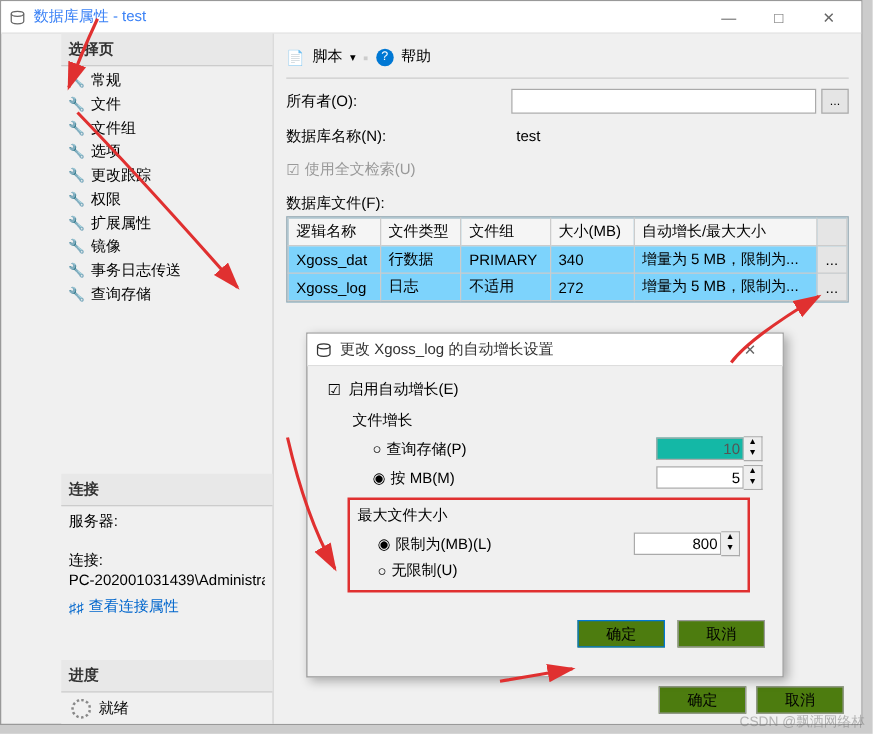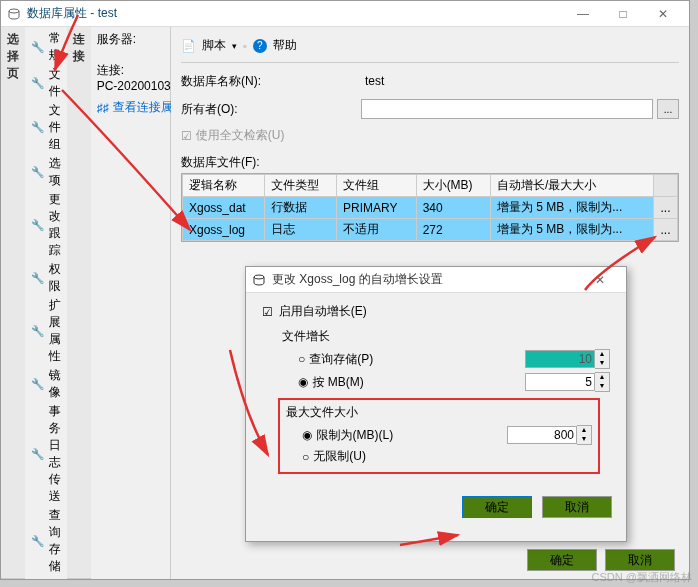--- a/index.html
+++ b/index.html
@@ -3,26 +3,26 @@
 <meta charset="utf-8">
 <style>
 * { box-sizing: border-box; font-family: "Microsoft YaHei", SimSun, Arial, sans-serif; font-size: 12px; }
 body { margin: 0; background: #ccc; width: 698px; height: 587px; position: relative; overflow: hidden; }
 
 .window { position: absolute; background: #fff; border: 1px solid #999; }
 .main-window { left: 0; top: 0; width: 690px; height: 580px; background: #f0f0f0; }
 
 .titlebar { height: 26px; display: flex; align-items: center; padding: 0 6px; background: #fff; border-bottom: 1px solid #ddd; }
 .titlebar .icon { width: 14px; height: 14px; margin-right: 6px; display: inline-flex; align-items: center; justify-content: center; }
-.titlebar .title { color: #0c4a6e; flex: 1; }
+.titlebar .title { color: #3b82f6; flex: 1; }
 .winbtns { display: flex; gap: 0; }
 .winbtn { width: 40px; height: 22px; display: flex; align-items: center; justify-content: center; color: #666; cursor: default; }
 
 .body { display: flex; height: calc(100% - 26px); }
-.sidebar { width: 170px; background: #f0f0f0; border-right: 1px solid #ccc; display: flex; flex-direction: row; }
+.sidebar { width: 170px; background: #f0f0f0; border-right: 1px solid #ccc; display: flex; flex-direction: column; margin-left: 48px; }
 .panel-hdr { background: #e8e8e8; border-bottom: 1px solid #ccc; padding: 4px 6px; font-weight: bold; color: #333; }
 .nav { padding: 2px 0; }
 .nav-item { display: flex; align-items: center; padding: 1px 6px; gap: 4px; }
 .wrench { color: #666; font-size: 11px; }
 .spacer { flex: 1; }
 .conn-sec { padding: 4px 6px; font-size: 12px; }
 .link { color: #0066cc; }
 .ready { display: flex; align-items: center; gap: 6px; padding: 4px 8px; }
 .spinner { width: 16px; height: 16px; border: 2px dotted #888; border-radius: 50%; }
 
@@ -154,27 +154,27 @@
       <div class="toolbar">
         <span class="tool-icn">📄</span>
         <span>脚本</span>
         <span style="font-size:9px">▾</span>
         <span style="color:#ccc">▪</span>
         <span class="help" style="background:#0078d4;color:#fff;border-radius:50%;width:14px;height:14px;display:inline-flex;align-items:center;justify-content:center;font-size:10px">?</span>
         <span>帮助</span>
       </div>
 
       <div class="form-row">
-        <span class="lbl">数据库名称(N):</span>
-        <input type="text" readonly="" style="background: rgb(240, 240, 240); border: none;" value="test">
-      </div>
-      <div class="form-row">
         <span class="lbl">所有者(O):</span>
         <input type="text" value="" style="">
         <div class="sqbtn">...</div>
+      </div>
+      <div class="form-row">
+        <span class="lbl">数据库名称(N):</span>
+        <input type="text" readonly="" style="background: rgb(240, 240, 240); border: none;" value="test">
       </div>
       <div class="chk-dis">
         <span style="color:#999">☑</span>
         <span>使用全文检索(U)</span>
       </div>
 
       <div class="grid-lbl">数据库文件(F):</div>
       <div class="grid">
         <table>
           <tbody>

